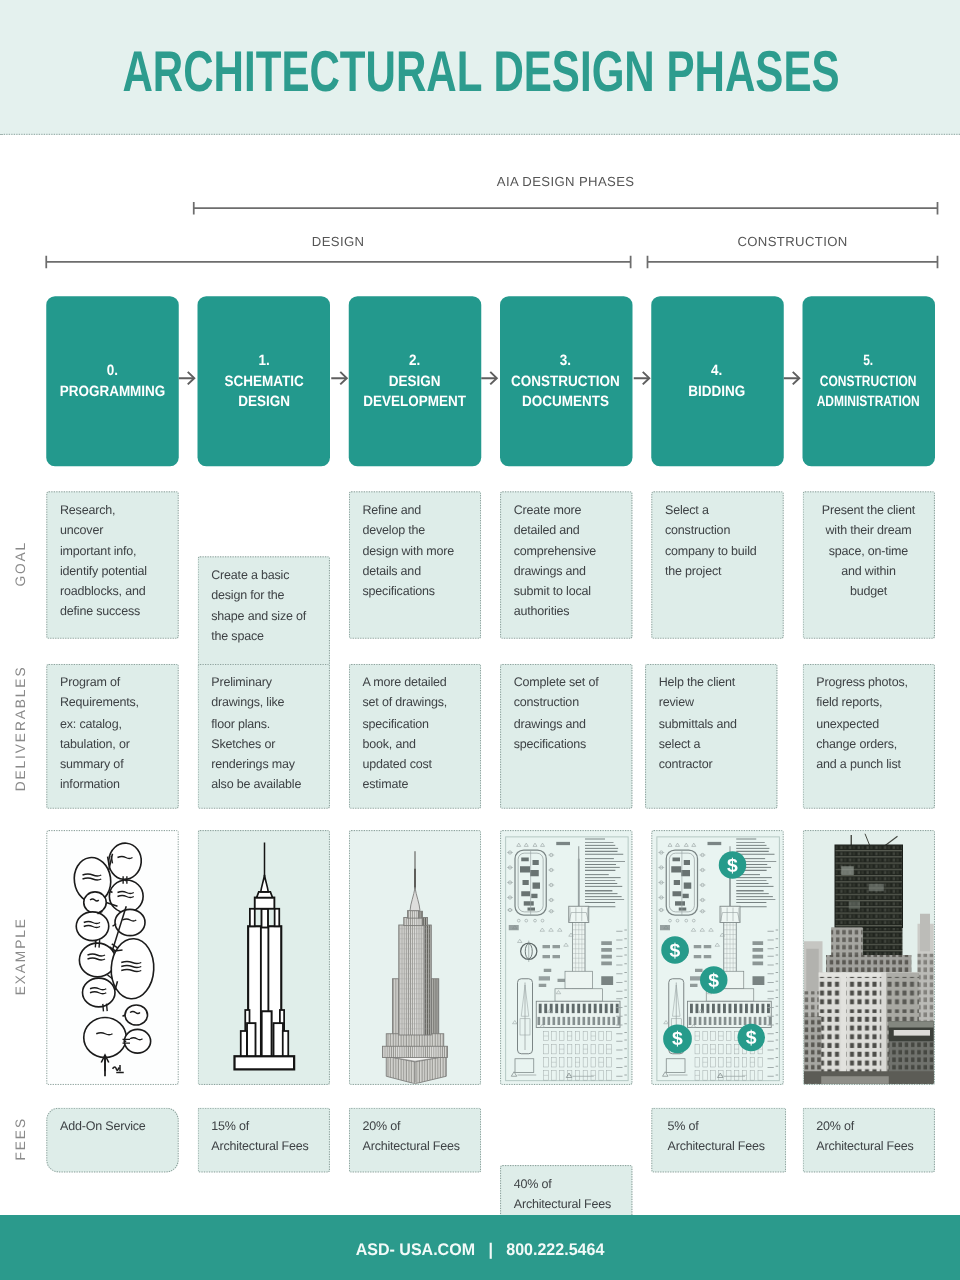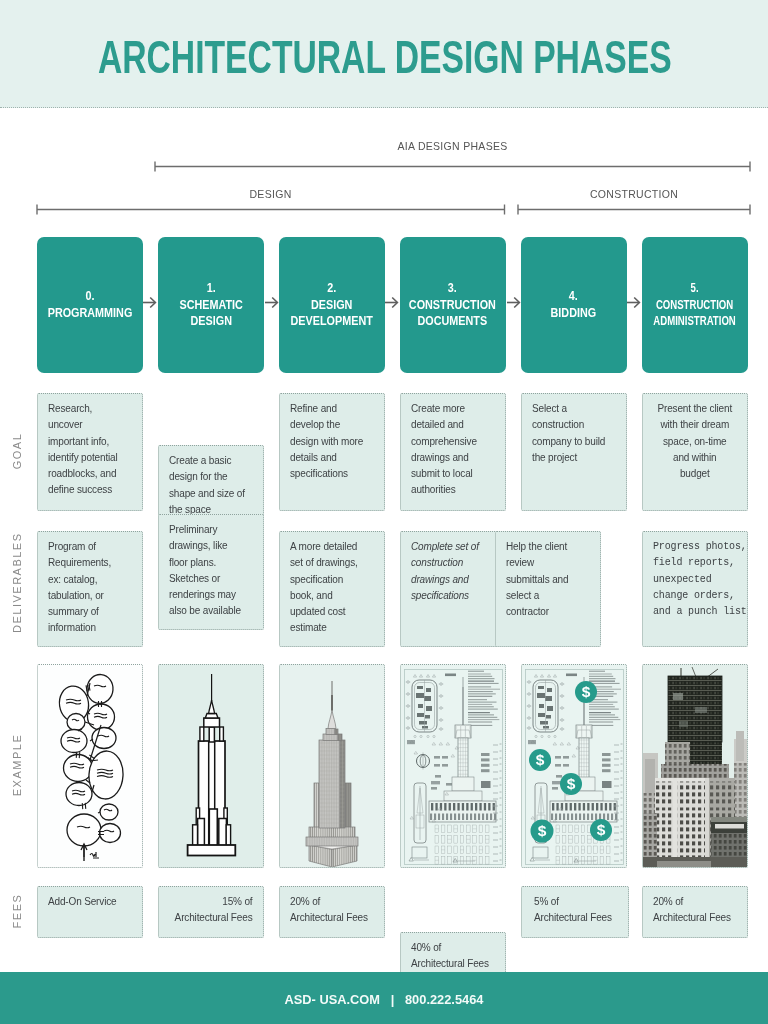--- a/index.html
+++ b/index.html
@@ -83,25 +83,25 @@
 <div class="rowlab" style="left:-28px;top:582px;width:90px;text-align:center;">DELIVERABLES</div>
 <div class="rowlab" style="left:-28px;top:759px;width:90px;text-align:center;">EXAMPLE</div>
 <div class="rowlab" style="left:-28px;top:905px;width:90px;text-align:center;">FEES</div>
 <div class="cell" style="left:37px;top:393px;height:109px;">Research,<br>uncover<br>important info,<br>identify potential<br>roadblocks, and<br>define success</div>
 <div class="cell" style="left:158px;top:397px;height:109px;margin-top:48px;">Create a basic<br>design for the<br>shape and size of<br>the space</div>
 <div class="cell" style="left:279px;top:393px;height:109px;">Refine and<br>develop the<br>design with more<br>details and<br>specifications</div>
 <div class="cell" style="left:400px;top:393px;height:109px;">Create more<br>detailed and<br>comprehensive<br>drawings and<br>submit to local<br>authorities</div>
 <div class="cell" style="left:521px;top:393px;height:109px;">Select a<br>construction<br>company to build<br>the project</div>
 <div class="cell" style="left:642px;top:393px;height:109px;text-align:center;">Present the client<br>with their dream<br>space, on-time<br>and within<br>budget</div>
 <div class="cell" style="left:37px;top:531px;height:107px;">Program of<br>Requirements,<br>ex: catalog,<br>tabulation, or<br>summary of<br>information</div>
-<div class="cell" style="left:158px;top:514px;height:107px;">Preliminary<br>drawings, like<br>floor plans.<br>Sketches or<br>renderings may<br>also be available</div>
+<div class="cell" style="left:158px;top:531px;height:107px;">Preliminary<br>drawings, like<br>floor plans.<br>Sketches or<br>renderings may<br>also be available</div>
 <div class="cell" style="left:279px;top:531px;height:107px;">A more detailed<br>set of drawings,<br>specification<br>book, and<br>updated cost<br>estimate</div>
-<div class="cell" style="left:400px;top:531px;height:107px;font-style:italic;">Complete set of<br>construction<br>drawings and<br>specifications</div>
-<div class="cell" style="left:495px;top:531px;height:107px;">Help the client<br>review<br>submittals and<br>select a<br>contractor</div>
-<div class="cell" style="left:642px;top:531px;height:107px;font-family:Liberation Mono, monospace;">Progress photos,<br>field reports,<br>unexpected<br>change orders,<br>and a punch list</div>
+<div class="cell" style="left:400px;top:531px;height:107px;">Complete set of<br>construction<br>drawings and<br>specifications</div>
+<div class="cell" style="left:516px;top:531px;height:107px;">Help the client<br>review<br>submittals and<br>select a<br>contractor</div>
+<div class="cell" style="left:642px;top:531px;height:107px;">Progress photos,<br>field reports,<br>unexpected<br>change orders,<br>and a punch list</div>
 <div class="exbox" style="left:37px;top:664px;background:#fdfefe;">
     <svg width="105" height="204" viewBox="0 0 105 204" style="position:absolute;left:0;top:0">
       <ellipse cx="36" cy="39" rx="14.5" ry="18" fill="#fff" stroke="#1c1c1c" stroke-width="1.3" transform="rotate(-8 36 39)"></ellipse>
       <ellipse cx="62" cy="24" rx="13" ry="14.5" fill="#fff" stroke="#1c1c1c" stroke-width="1.3" transform="rotate(5 62 24)"></ellipse>
       <ellipse cx="63" cy="52" rx="13.5" ry="13" fill="#fff" stroke="#1c1c1c" stroke-width="1.3"></ellipse>
       <ellipse cx="38" cy="57" rx="9" ry="8.5" fill="#fff" stroke="#1c1c1c" stroke-width="1.3"></ellipse>
       <ellipse cx="36" cy="76" rx="13" ry="11.5" fill="#fff" stroke="#1c1c1c" stroke-width="1.3"></ellipse>
       <ellipse cx="66" cy="73" rx="12" ry="10.5" fill="#fff" stroke="#1c1c1c" stroke-width="1.3"></ellipse>
       <ellipse cx="40" cy="103" rx="14.5" ry="13.5" fill="#fff" stroke="#1c1c1c" stroke-width="1.3"></ellipse>
       <ellipse cx="68" cy="110" rx="17" ry="24" fill="#fff" stroke="#1c1c1c" stroke-width="1.3" transform="rotate(3 68 110)"></ellipse>
@@ -818,19 +818,19 @@
       <rect x="68" y="152" width="37" height="52" fill="#3c403a"></rect>
       <rect x="68" y="152" width="37" height="5" fill="#83877f"></rect>
       <rect x="72" y="159" width="29" height="4.5" fill="#dcdcd8"></rect>
       <rect x="68" y="168" width="37" height="36" fill="url(#win2)" opacity="0.45"></rect>
       <rect x="0" y="148" width="14" height="56" fill="#7e7e78"></rect>
       <rect x="0" y="148" width="14" height="56" fill="url(#win2)" opacity="0.8"></rect>
       <rect x="0" y="192" width="105" height="12" fill="#5c5c56"></rect>
       <rect x="14" y="196" width="54" height="8" fill="#8e8e88"></rect>
     </svg>
   </div>
-<div class="cell" style="left:37px;top:886px;height:43px;">Add-On Service</div>
-<div class="cell" style="left:158px;top:886px;height:43px;text-align:right;">15% of<br>Architectural Fees</div>
+<div class="cell" style="left:37px;top:886px;height:43px;border-radius:10px;">Add-On Service</div>
+<div class="cell" style="left:158px;top:886px;height:43px;">15% of<br>Architectural Fees</div>
 <div class="cell" style="left:279px;top:886px;height:43px;">20% of<br>Architectural Fees</div>
 <div class="cell" style="left:400px;top:886px;height:43px;margin-top:46px;">40% of<br>Architectural Fees</div>
 <div class="cell" style="left:521px;top:886px;height:43px;padding-left:12px;">5% of<br>Architectural Fees</div>
 <div class="cell" style="left:642px;top:886px;height:43px;">20% of<br>Architectural Fees</div>
 <div class="abs" style="left:0;top:972px;width:768px;height:52px;background:#2b9a8c;"></div>
 <div class="abs" style="left:0;top:992px;width:768px;text-align:center;font-size:13.5px;font-weight:bold;color:#f2faf8;white-space:nowrap;transform:scaleX(0.95);transform-origin:384px 0;">ASD- USA.COM&nbsp;&nbsp;&nbsp;|&nbsp;&nbsp;&nbsp;800.222.5464</div>
 </body></html>

